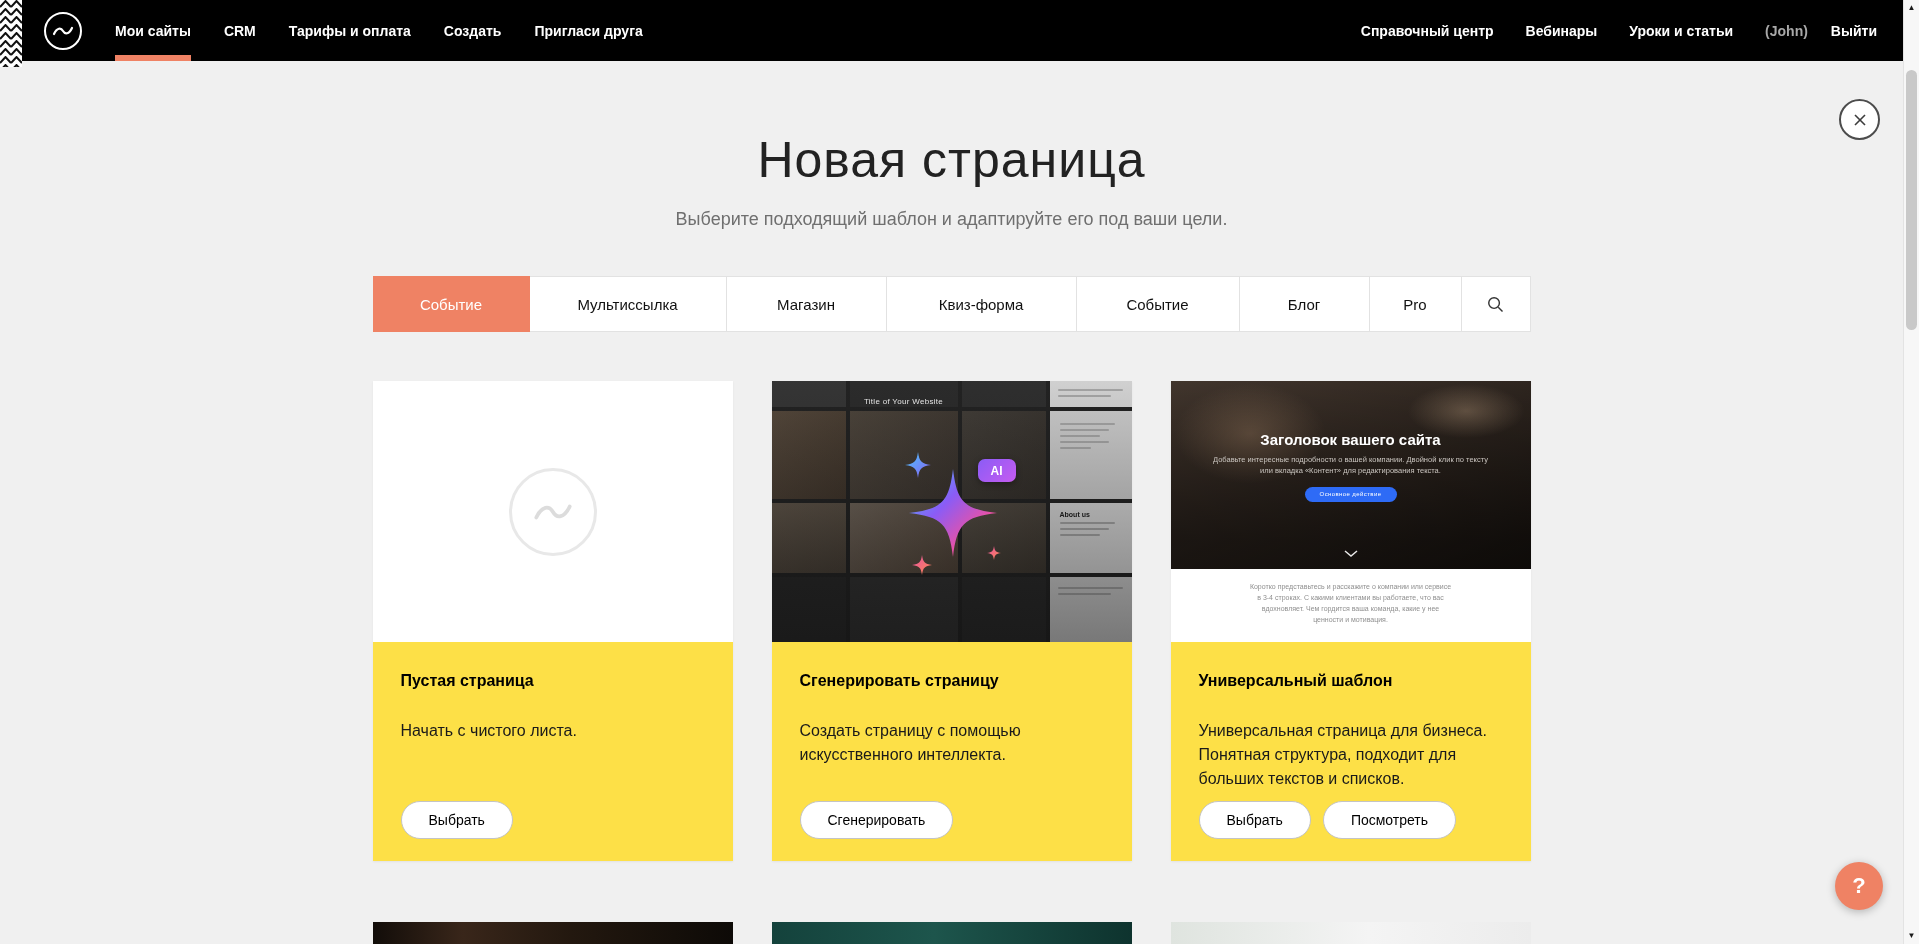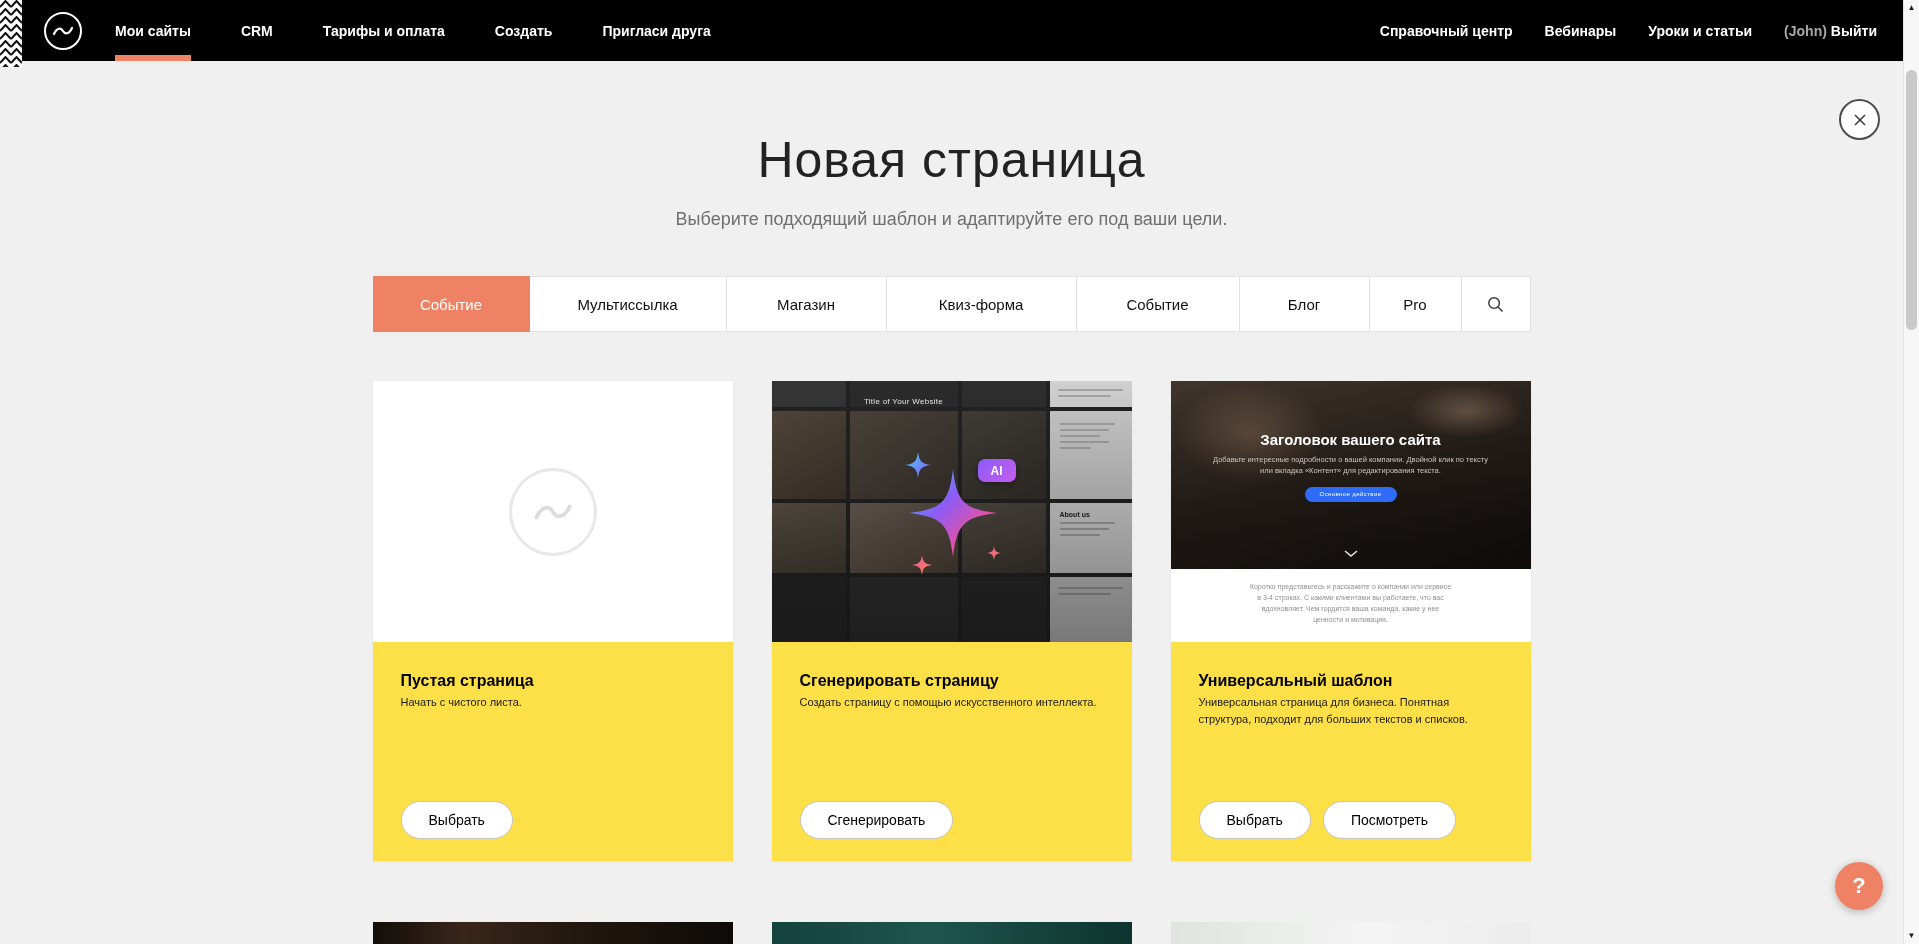--- a/index.html
+++ b/index.html
@@ -2,26 +2,26 @@
 <html style="--accent: #ef8264; --header-bg: #000000; --page-bg: #f0f0f0;"><head>
 <meta charset="utf-8">
 <style>
   *{margin:0;padding:0;box-sizing:border-box}
   html,body{width:1919px;height:944px;overflow:hidden}
   body{font-family:"Liberation Sans","DejaVu Sans",sans-serif;background:var(--page-bg,#f0f0f0);position:relative;color:#111}
 
   
   .header{position:absolute;top:0;left:0;width:1903px;height:61px;background:var(--header-bg,#000);display:flex;align-items:center;z-index:5}
   .logo-wrap{margin-left:44px;margin-right:33px;width:38px;height:38px;border:2px solid #fff;border-radius:50%;display:flex;align-items:center;justify-content:center;flex:none;cursor:pointer}
-  .nav{display:flex;height:100%;align-items:stretch;gap:50px}
+  .nav{display:flex;height:100%;align-items:stretch;gap:33px}
   .nav-item{color:#fff;font-size:14px;font-weight:bold;display:flex;align-items:center;position:relative;cursor:pointer;white-space:nowrap}
   .nav-item.active::after{content:"";position:absolute;left:0;right:0;bottom:0;height:6px;background:var(--accent,#ef8264)}
   .nav-right{margin-left:auto;display:flex;align-items:center;gap:32px;padding-right:26px}
   .nav-right .nav-item{height:61px}
-  .user-item{display:flex;align-items:center;gap:4px;white-space:nowrap;cursor:pointer}
+  .user-item{display:flex;align-items:center;gap:23px;white-space:nowrap;cursor:pointer}
   .user-name{color:#a8a8a8;font-size:14px;font-weight:bold}
   .logout{color:#fff;font-size:14px;font-weight:bold}
 
   
   .zigzag{position:absolute;top:0;left:0;width:22px;height:67px;z-index:9;background:#fff}
 
   
   .main{position:absolute;top:61px;left:0;width:1903px;height:883px;background:var(--page-bg,#f0f0f0);overflow:hidden}
   .page-title{margin-top:70px;text-align:center;font-size:50px;font-weight:300;letter-spacing:1px;color:#222}
   .subtitle{margin-top:20px;text-align:center;font-size:18px;color:#6f6f6f}
@@ -33,21 +33,21 @@
   .tab.active{background:var(--accent,#ef8264);border-color:var(--accent,#ef8264);color:#fff}
   .tab-0{width:157px}.tab-1{width:160px}.tab-2{width:197px}.tab-3{width:190px}
   .tab-4{width:163px}.tab-5{width:130px}.tab-6{width:92px}.tab-7{width:69px}
 
   
   .grid{width:1158px;margin:49px auto 0;display:grid;grid-template-columns:repeat(3,360px);gap:39px}
   .card{background:#fde047;height:480px;display:flex;flex-direction:column;box-shadow:0 1px 2px rgba(0,0,0,.06);cursor:pointer}
   .card-preview{height:261px;flex:none;position:relative;overflow:hidden}
   .card-body{flex:1;padding:30px 28px 22px;display:flex;flex-direction:column}
   .card-title{font-size:16px;font-weight:bold;color:#000}
-  .card-desc{margin-top:4px;font-size:11px;line-height:1.5;color:#1a1a1a}
+  .card-desc{margin-top:29px;font-size:16px;line-height:1.5;color:#1a1a1a}
   .card-actions{margin-top:auto;display:flex;gap:12px}
   .pill-btn{height:38px;padding:0 27px;border:1px solid #c4c4c4;border-radius:19px;background:#fff;font-size:14px;color:#000;display:flex;align-items:center;justify-content:center;cursor:pointer;white-space:nowrap}
 
   
   .blank-preview{display:flex;align-items:center;justify-content:center;background:#fff}
   .watermark{width:88px;height:88px;border:3px solid #e8e8e8;border-radius:50%;display:flex;align-items:center;justify-content:center}
 
   
   .mosaic{background:#262626}
   .mosaic-grid{position:absolute;inset:0;display:grid;grid-template-columns:74px 108px 84px 82px;grid-template-rows:26px 88px 70px 65px;gap:4px;z-index:1}

